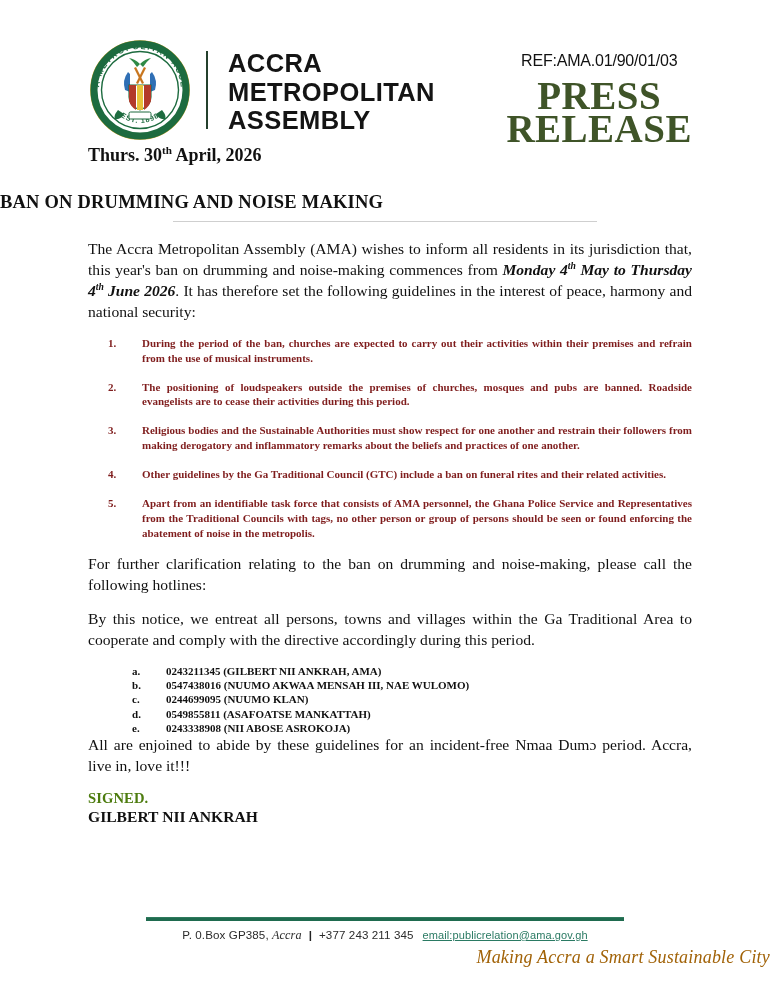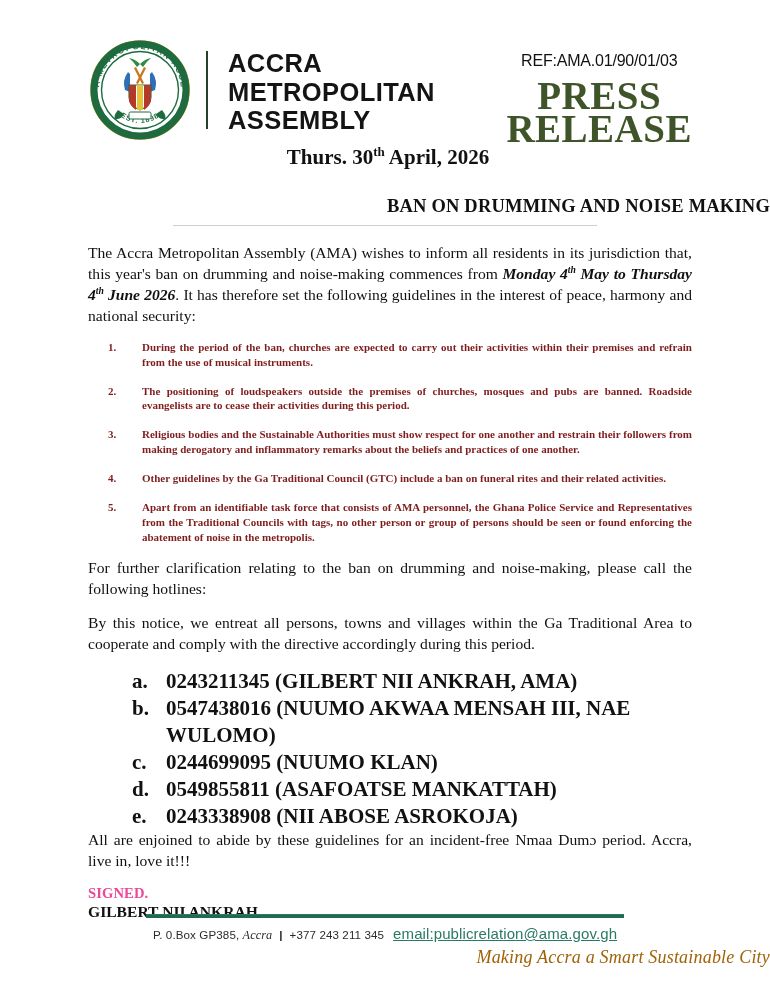--- a/index.html
+++ b/index.html
@@ -79,34 +79,34 @@
     font-size: 39px;
     line-height: 0.84;
     color: #3f5428;
     letter-spacing: 0.5px;
     white-space: pre-line;
     margin-top: 3px;
   }
   .doc-date {
     margin-top: 26px;
     font-weight: 700;
-    font-size: 21px;
-    color: #111111;
-    text-align: center;
+    font-size: 18px;
+    color: #111111;
+    text-align: left;
     padding-right: 4px;
   }
   .doc-date sup {
     font-size: 0.62em;
     vertical-align: super;
   }
 
   
   .title-block {
     margin-top: 26px;
-    text-align: right;
+    text-align: left;
   }
   .doc-title {
     font-weight: 700;
     font-size: 18.5px;
     letter-spacing: 0.2px;
     color: #111111;
   }
   .title-rule {
     width: 424px;
     height: 1px;
@@ -160,36 +160,36 @@
     margin: 0 0 0 22px;
     padding: 0 0 0 22px;
     list-style: none;
     counter-reset: hot;
   }
   ol.hotlines > li {
     counter-increment: hot;
     position: relative;
     padding-left: 34px;
     font-weight: 700;
-    font-size: 21px;
+    font-size: 11px;
     line-height: 1.29;
     color: #111111;
   }
   ol.hotlines > li::before {
     content: counter(hot, lower-alpha) ".";
     position: absolute;
     left: 0;
     top: 0;
     font-weight: 700;
   }
 
   .closing { margin-top: 16px; }
 
   .signed {
-    color: #ec4899;
+    color: #4d7c0f;
     font-weight: 700;
     font-size: 14.6px;
     margin: 1px 0 0 0;
     letter-spacing: 0.1px;
   }
   .sig-line {
     font-weight: 700;
     font-size: 15.6px;
     line-height: 1.3;
     color: #111111;
@@ -224,21 +224,21 @@
     color: #2b2b2b;
   }
   .footer-sep {
     font-weight: 700;
     color: #222;
     margin: 0 7px;
   }
   .footer-email {
     color: #2a7a63;
     text-decoration: underline;
-    font-size: 15px;
+    font-size: 11px;
     margin-left: 9px;
   }
   .tagline {
     margin-top: 4px;
     font-family: "Liberation Serif", "DejaVu Serif", serif;
     font-style: italic;
     font-size: 18px;
     color: #a16207;
     letter-spacing: 0.2px;
     text-align: right;

